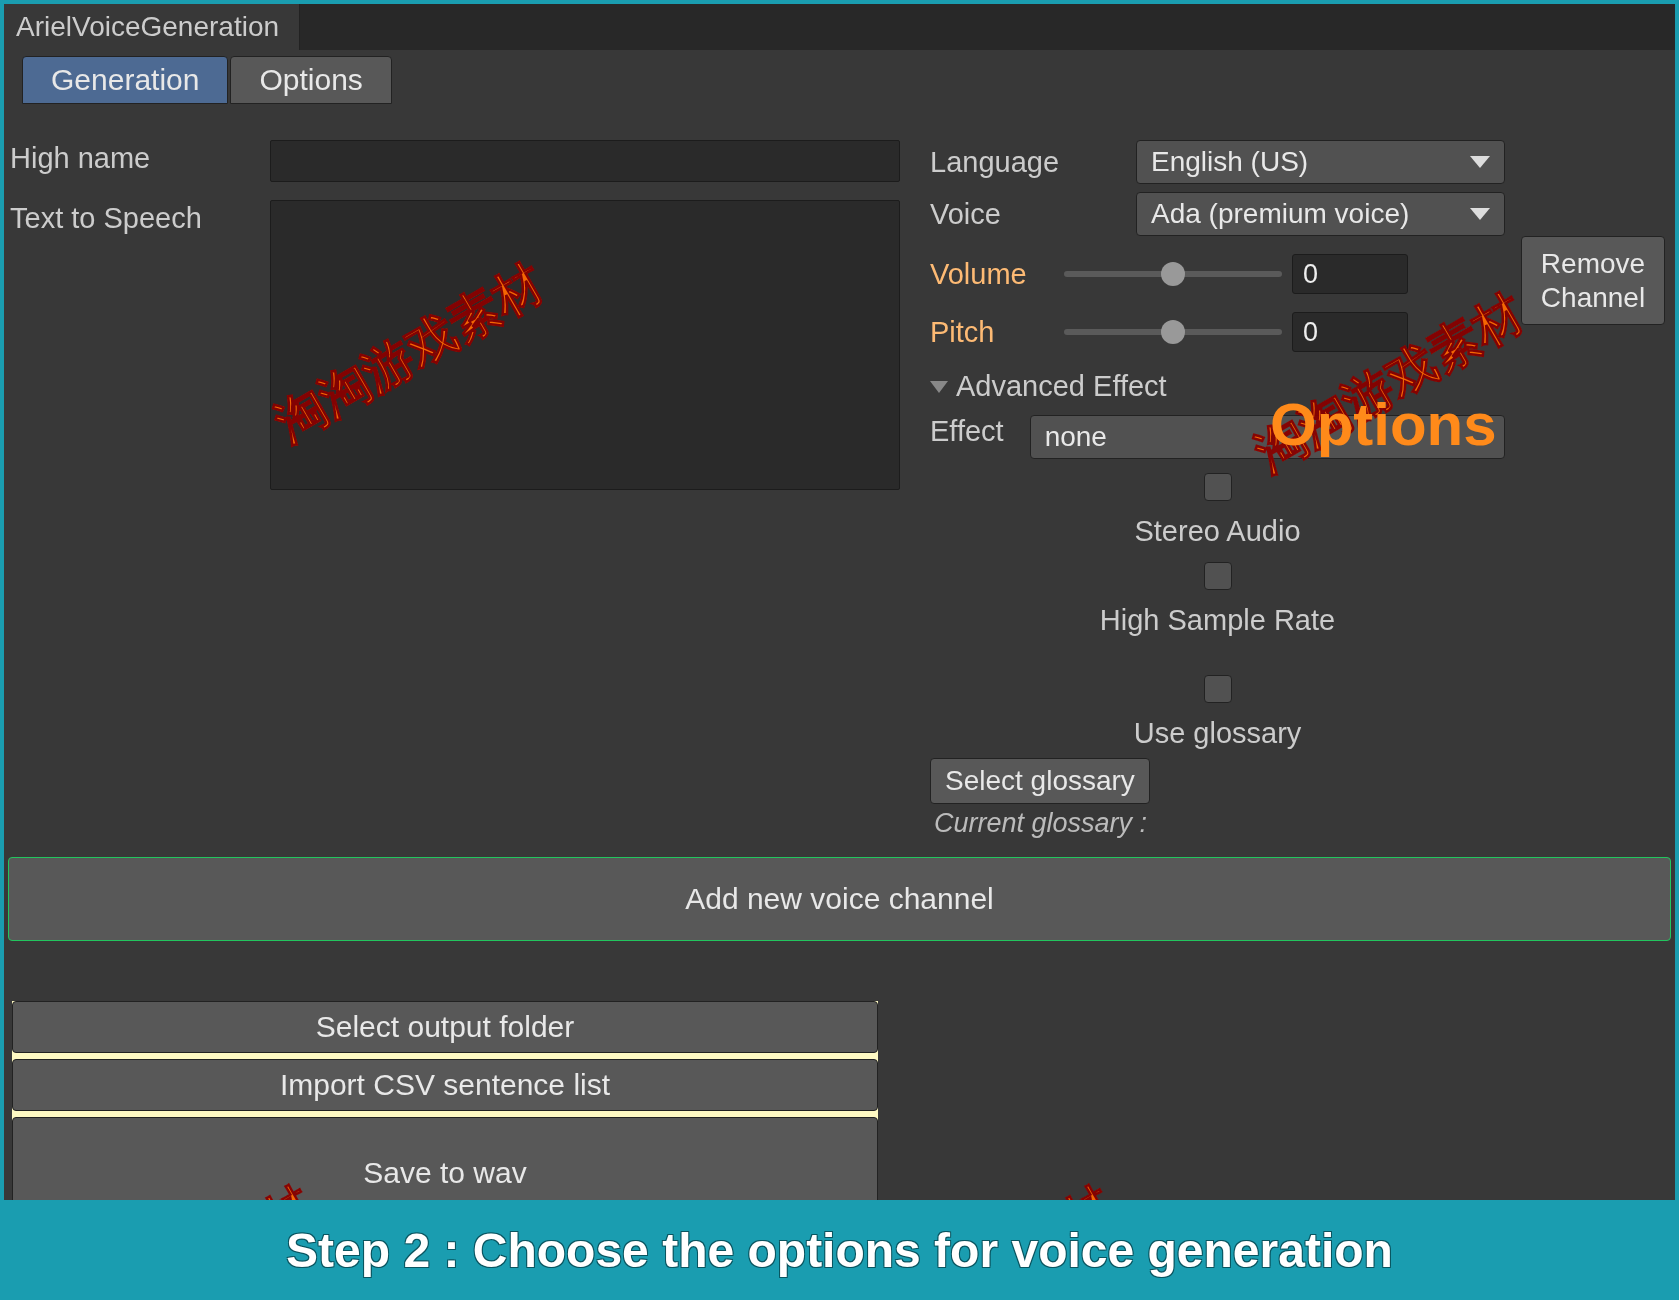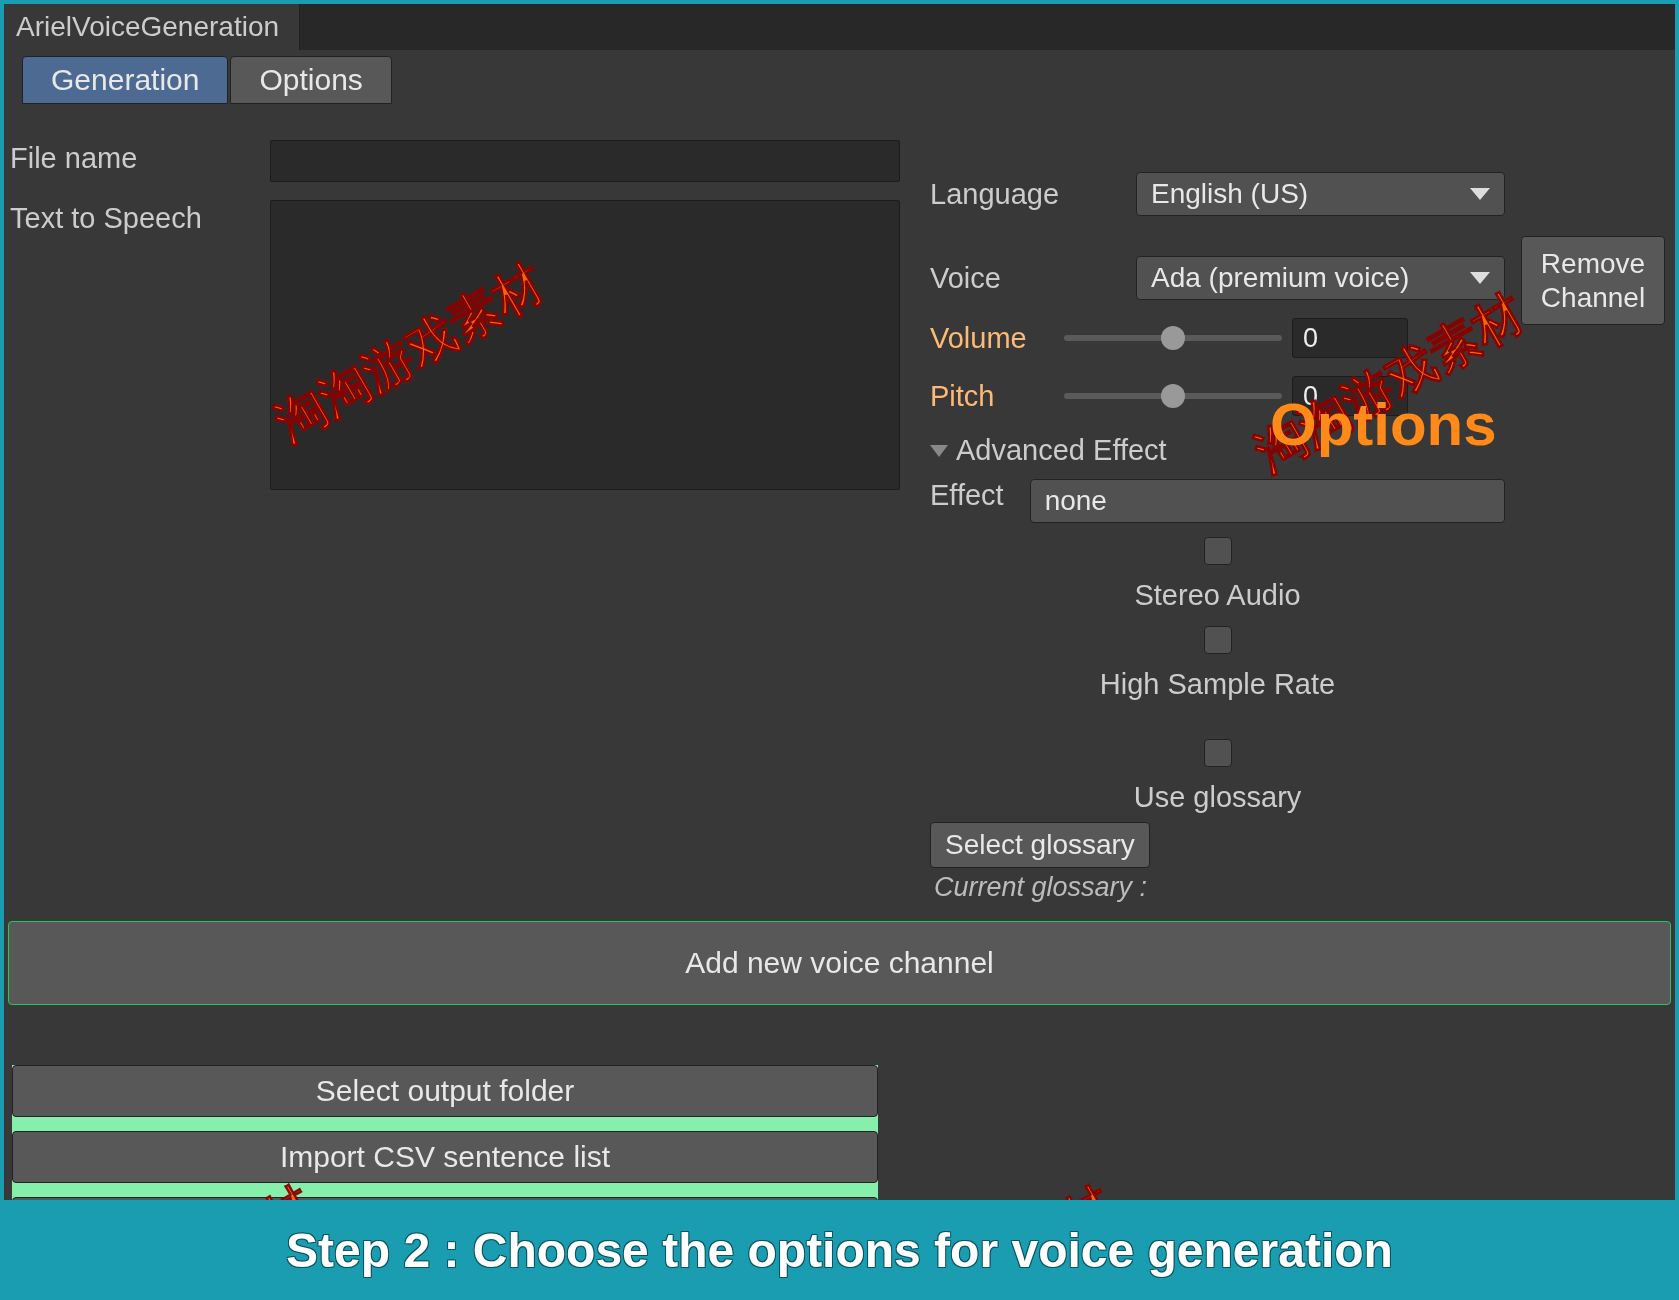--- a/index.html
+++ b/index.html
@@ -118,21 +118,20 @@
   .right-fields {
     flex: 1;
     display: flex;
     flex-direction: column;
     gap: 8px;
   }
   .right-row {
     display: flex;
     align-items: center;
     gap: 10px;
-    margin-top: 32px;
   }
   .right-label {
     flex: 0 0 196px;
     font-size: 29px;
     color: #ccc;
   }
   .dropdown {
     flex: 1;
     height: 44px;
     background: #515151;
@@ -265,25 +264,25 @@
     font-size:30px;
     color:#e8e8e8;
     padding: 24px 0;
     cursor:pointer;
   }
   .spacer { height: 60px; background:#383838; }
   .bg-container { background:#383838; padding:0 4px; }
   .bottom-buttons {
     display:flex;
     flex-direction:column;
-    gap:14px;
+    gap:6px;
     width: 866px;
     margin-left: 4px;
     padding-bottom: 10px;
-    background:#86efac;
+    background:#fef9c3;
   }
   .bottom-buttons .btn { font-size:30px; }
   .big-btn { padding: 38px 0; font-size:32px; }
   
   .caption-bar {
     position:absolute;
     left:0; right:0;
     bottom:0;
     height:100px;
     display:flex;
@@ -337,21 +336,21 @@
     <div class="tab-strip">
       <div class="page-tab active">Generation</div>
       <div class="tab-gap"></div>
       <div class="page-tab">Options</div>
     </div>
 
     <div class="form-area">
 
       <div class="col-left">
         <div class="row">
-          <div class="label">File name</div>
+          <div class="label">High name</div>
           <input class="text-input" value="" style="">
         </div>
         <div class="row">
           <div class="label">Text to Speech</div>
           <textarea class="textarea" style=""></textarea>
         </div>
       </div>
 
       <div class="col-right">
         <div class="right-fields">

